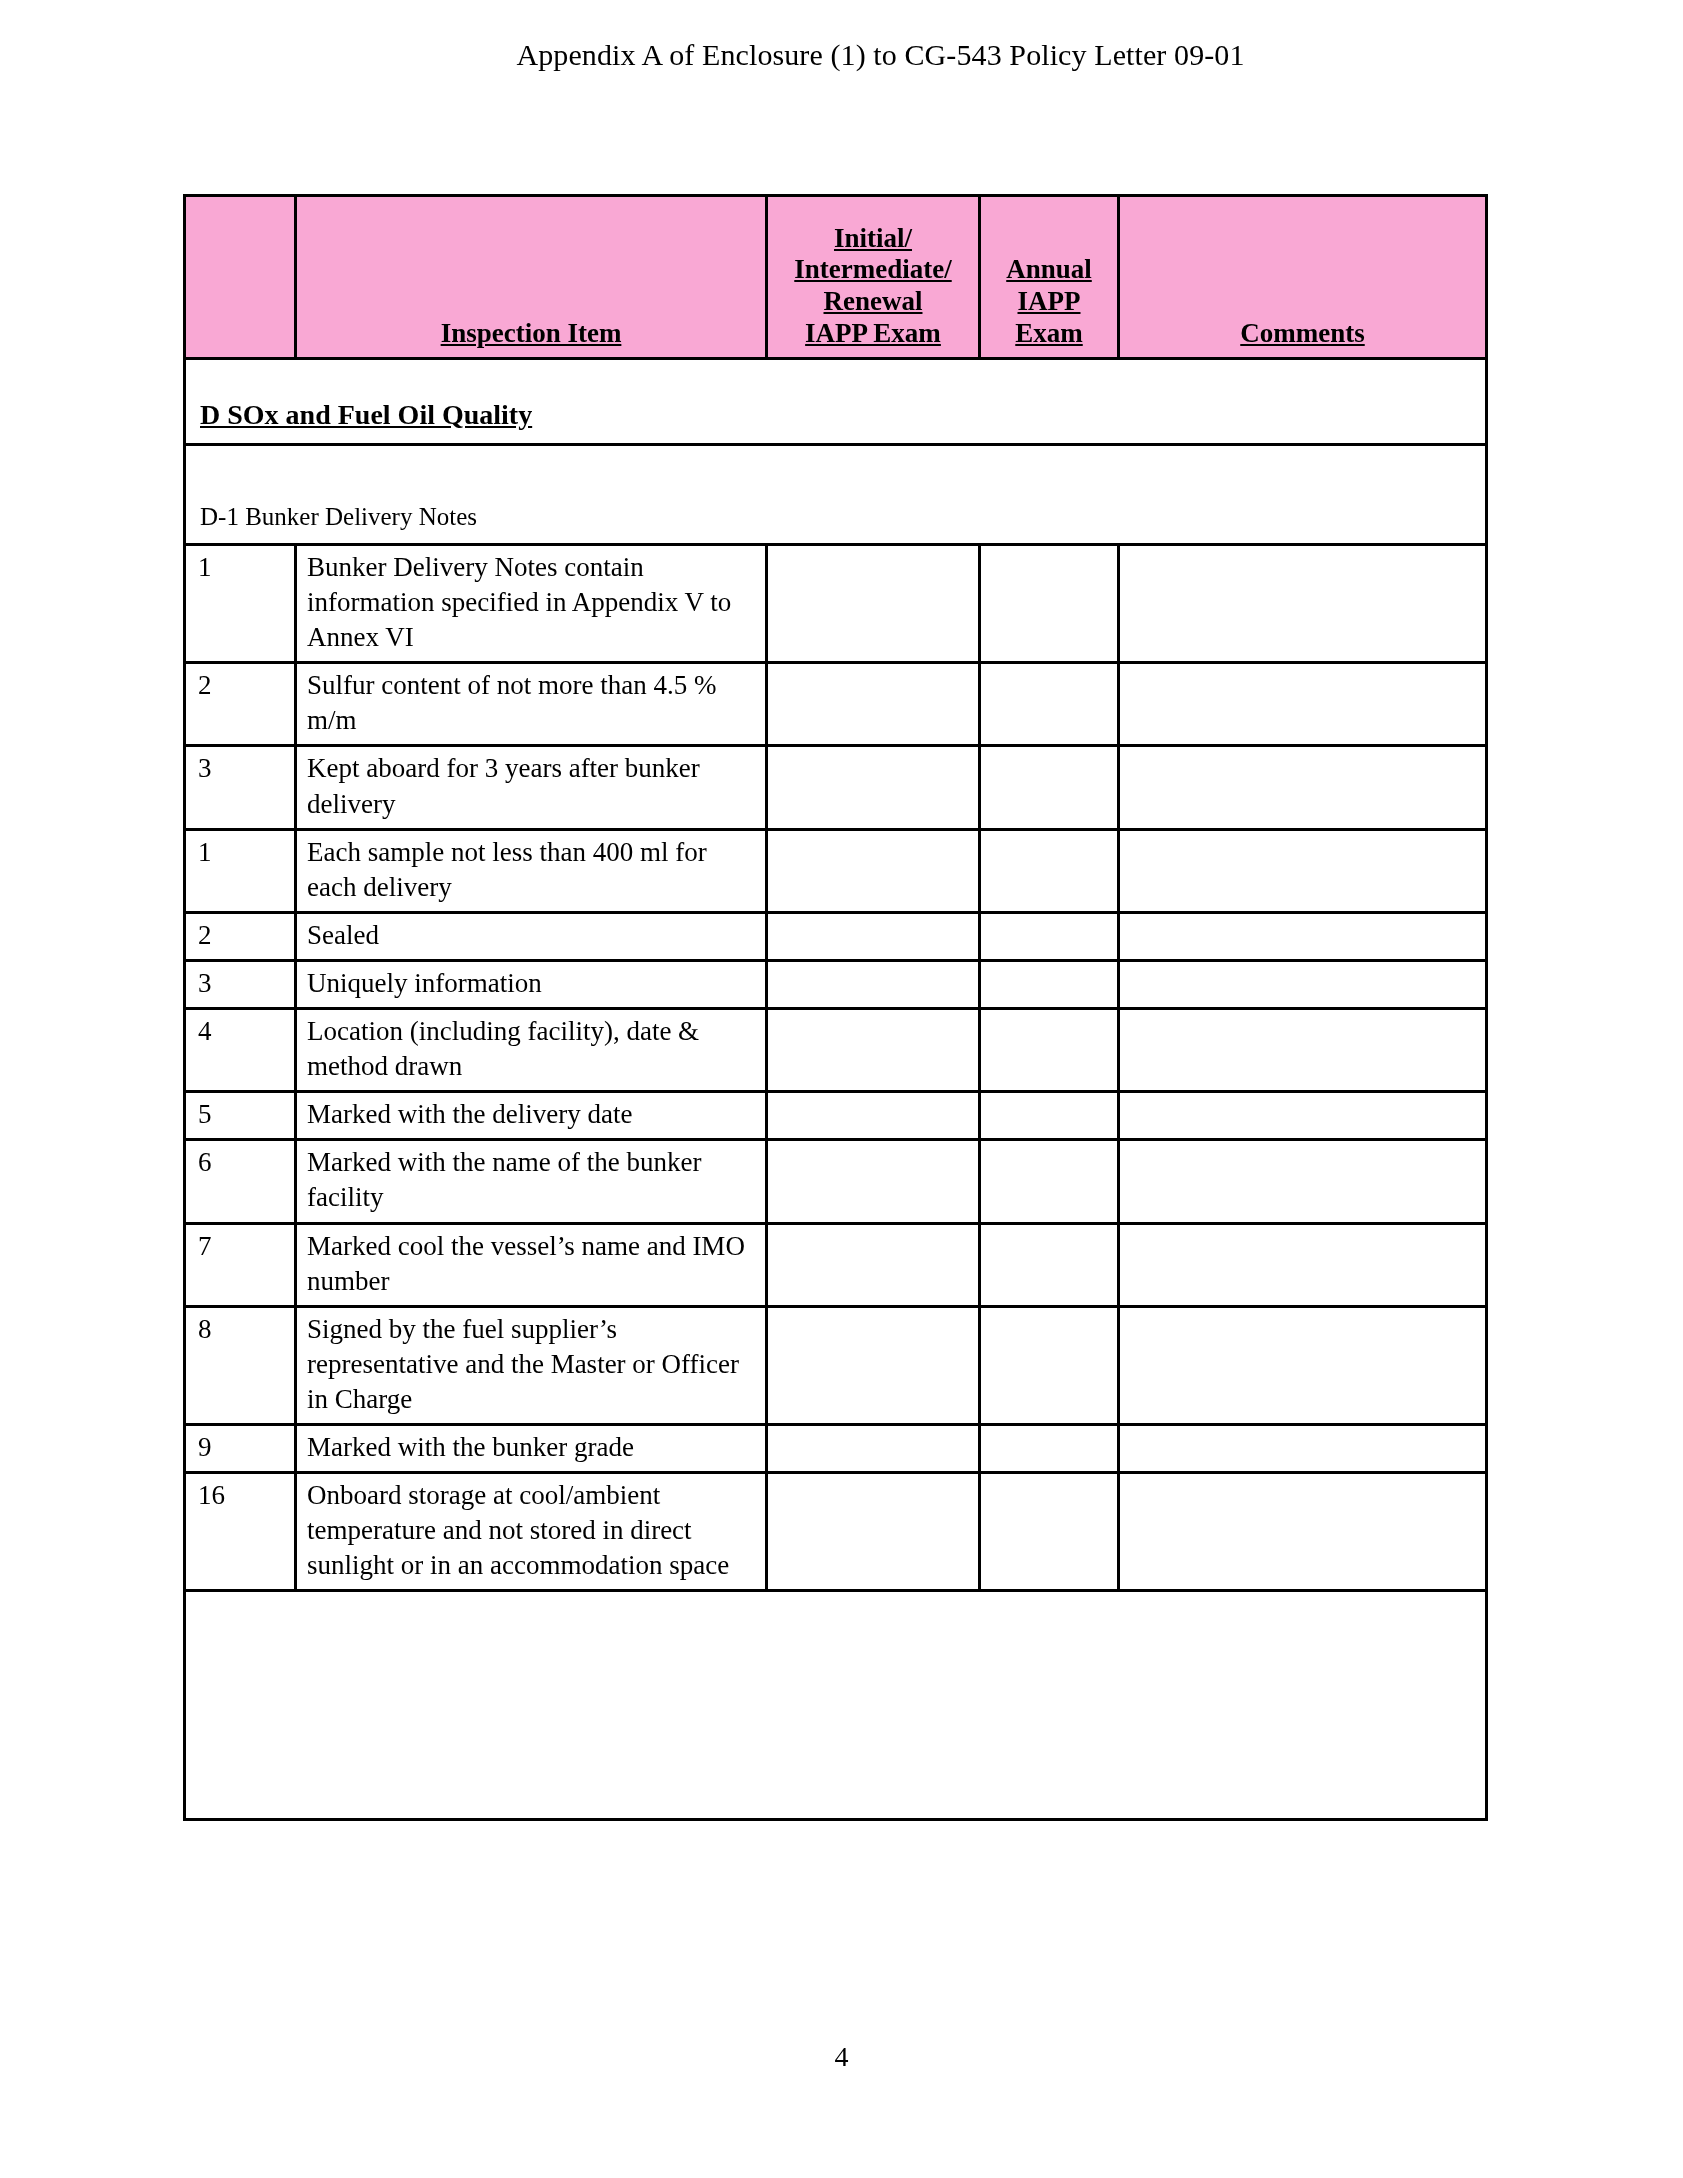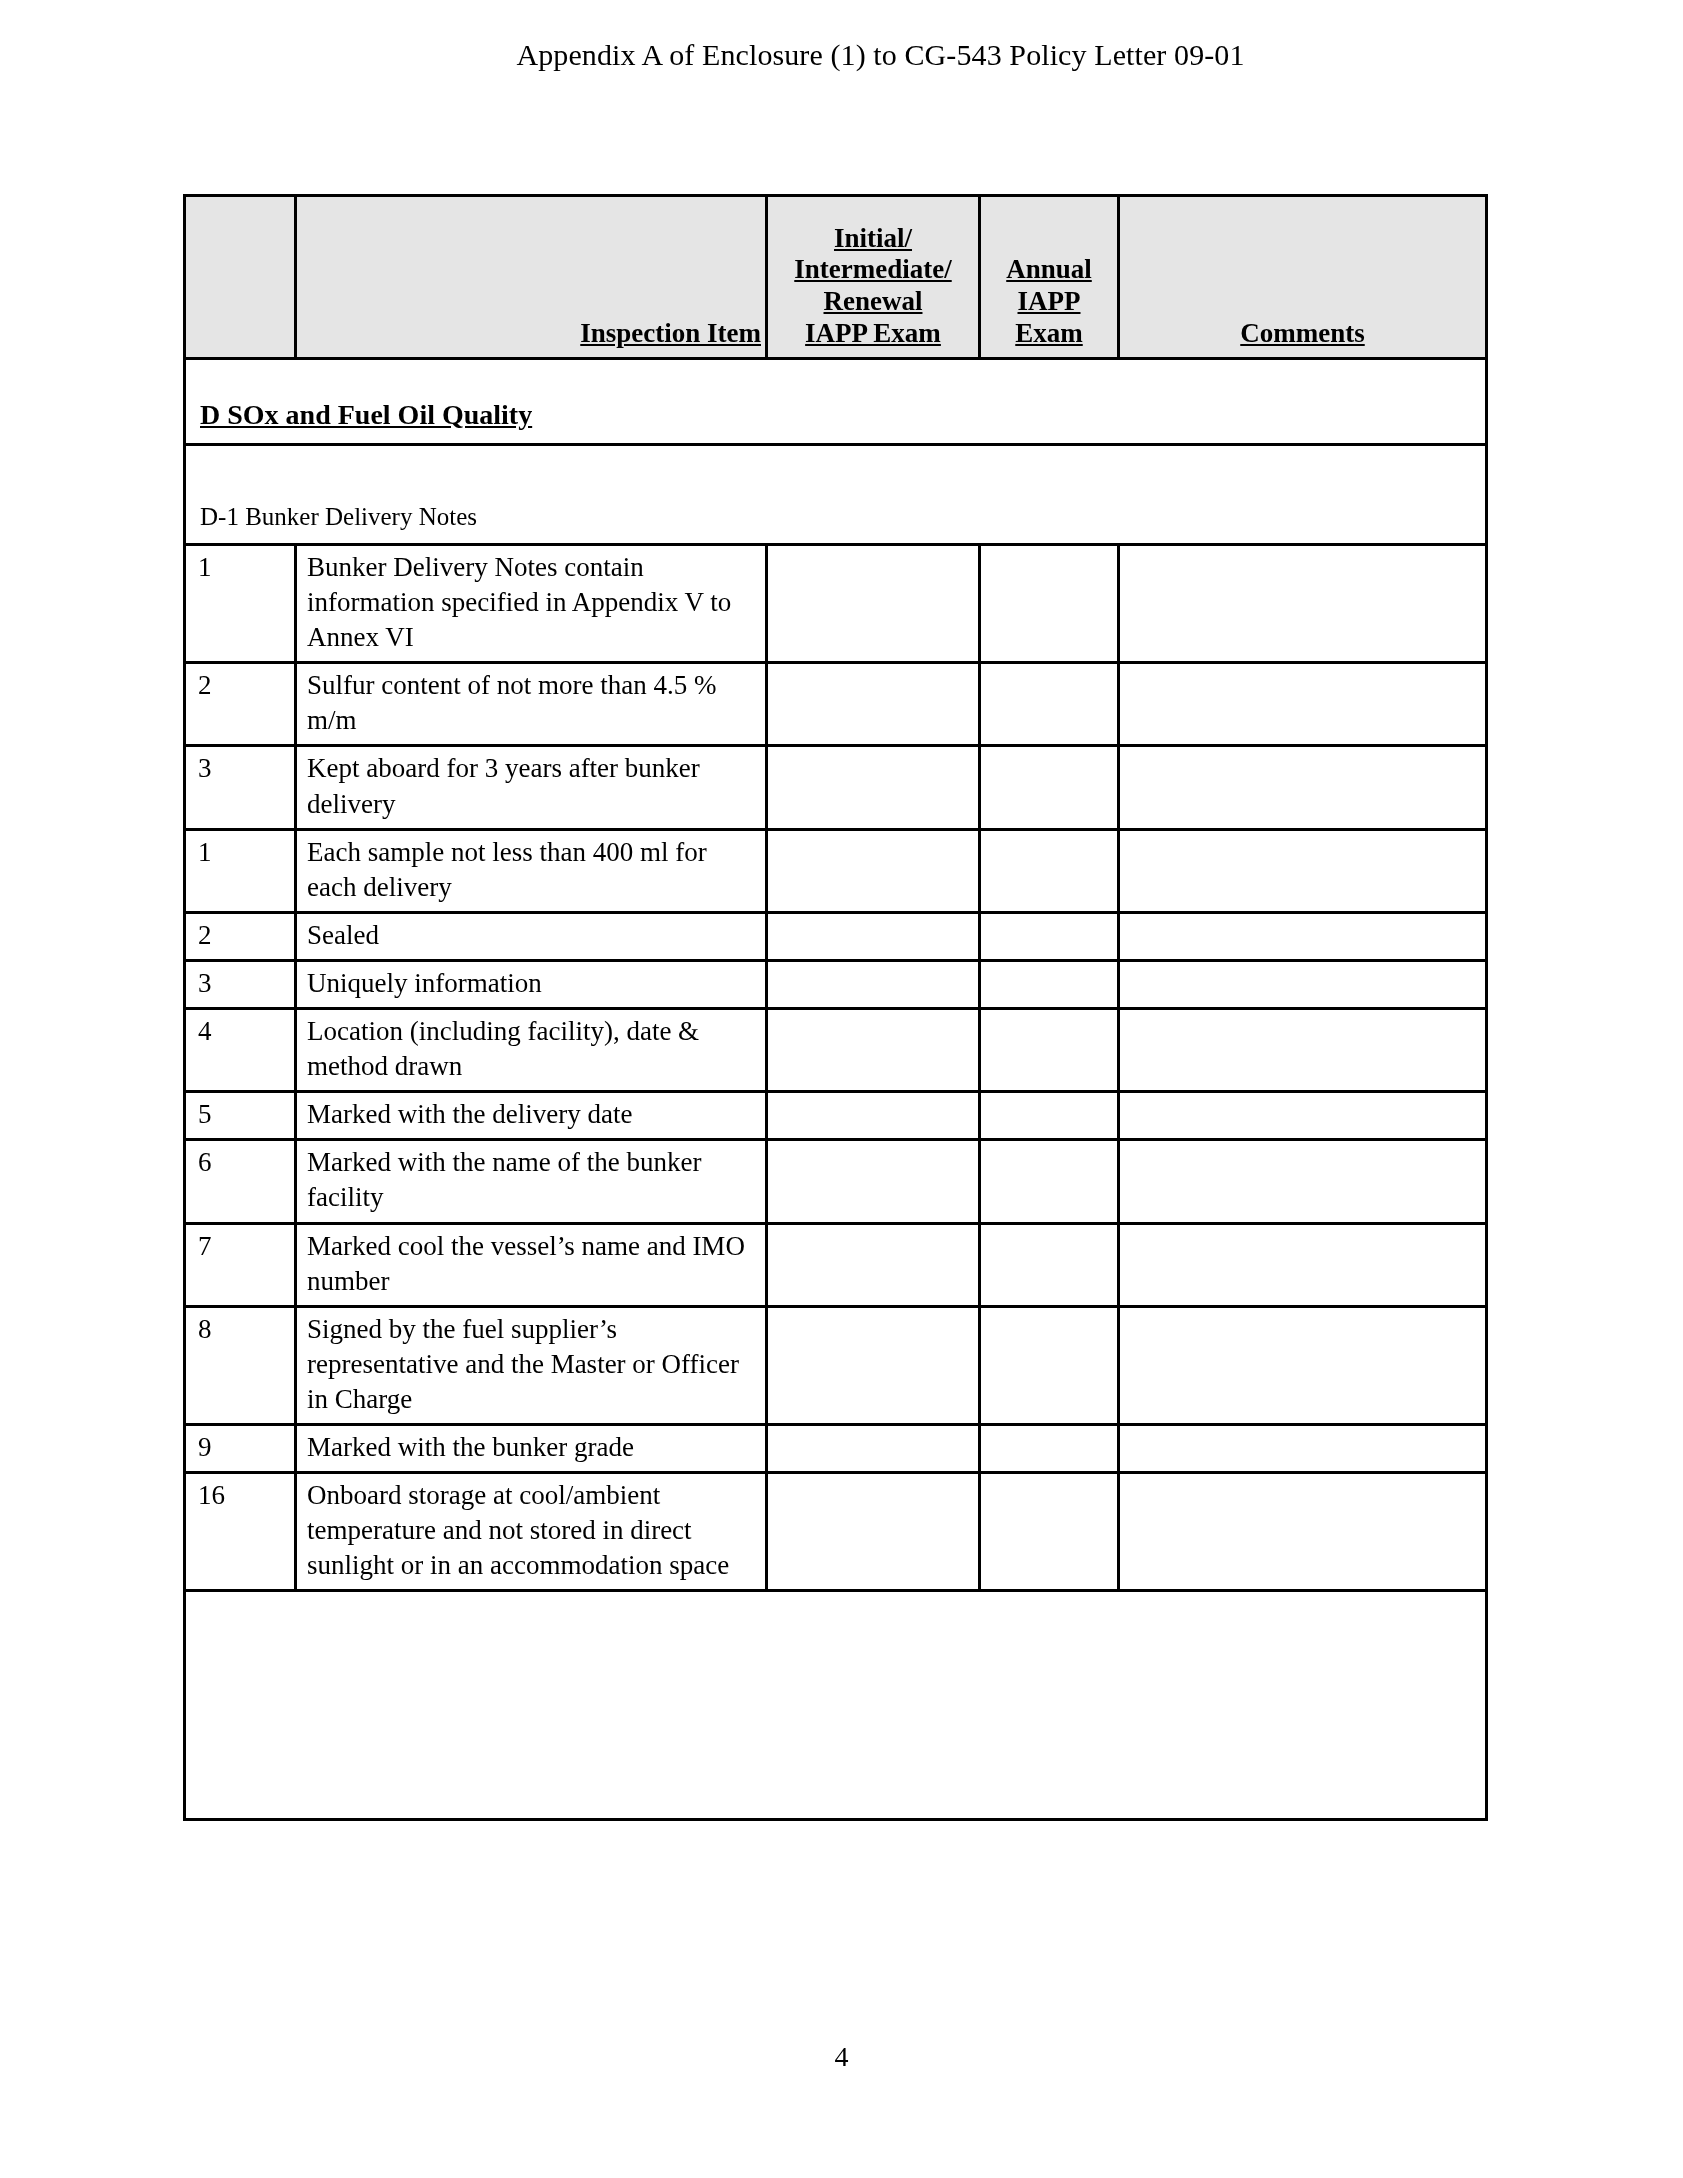--- a/index.html
+++ b/index.html
@@ -55,31 +55,31 @@
 
   
   col.c-num     { width: 111px; }
   col.c-item    { width: 471px; }
   col.c-initial { width: 213px; }
   col.c-annual  { width: 139px; }
   col.c-comm    { width: 368px; }
 
   
   tr.head-row td {
-    background: #e5e5e5;
+    background: #f9a8d4;
     vertical-align: bottom;
     text-align: center;
     font-weight: bold;
     font-size: 27px;
     line-height: 1.18;
     padding: 6px 4px 7px 4px;
     height: 147px;
   }
   tr.head-row td.head-item {
-    text-align: right;
+    text-align: center;
   }
   .ul {
     text-decoration: underline;
     text-underline-offset: 2px;
   }
   .head-stack span {
     display: block;
   }
 
   

